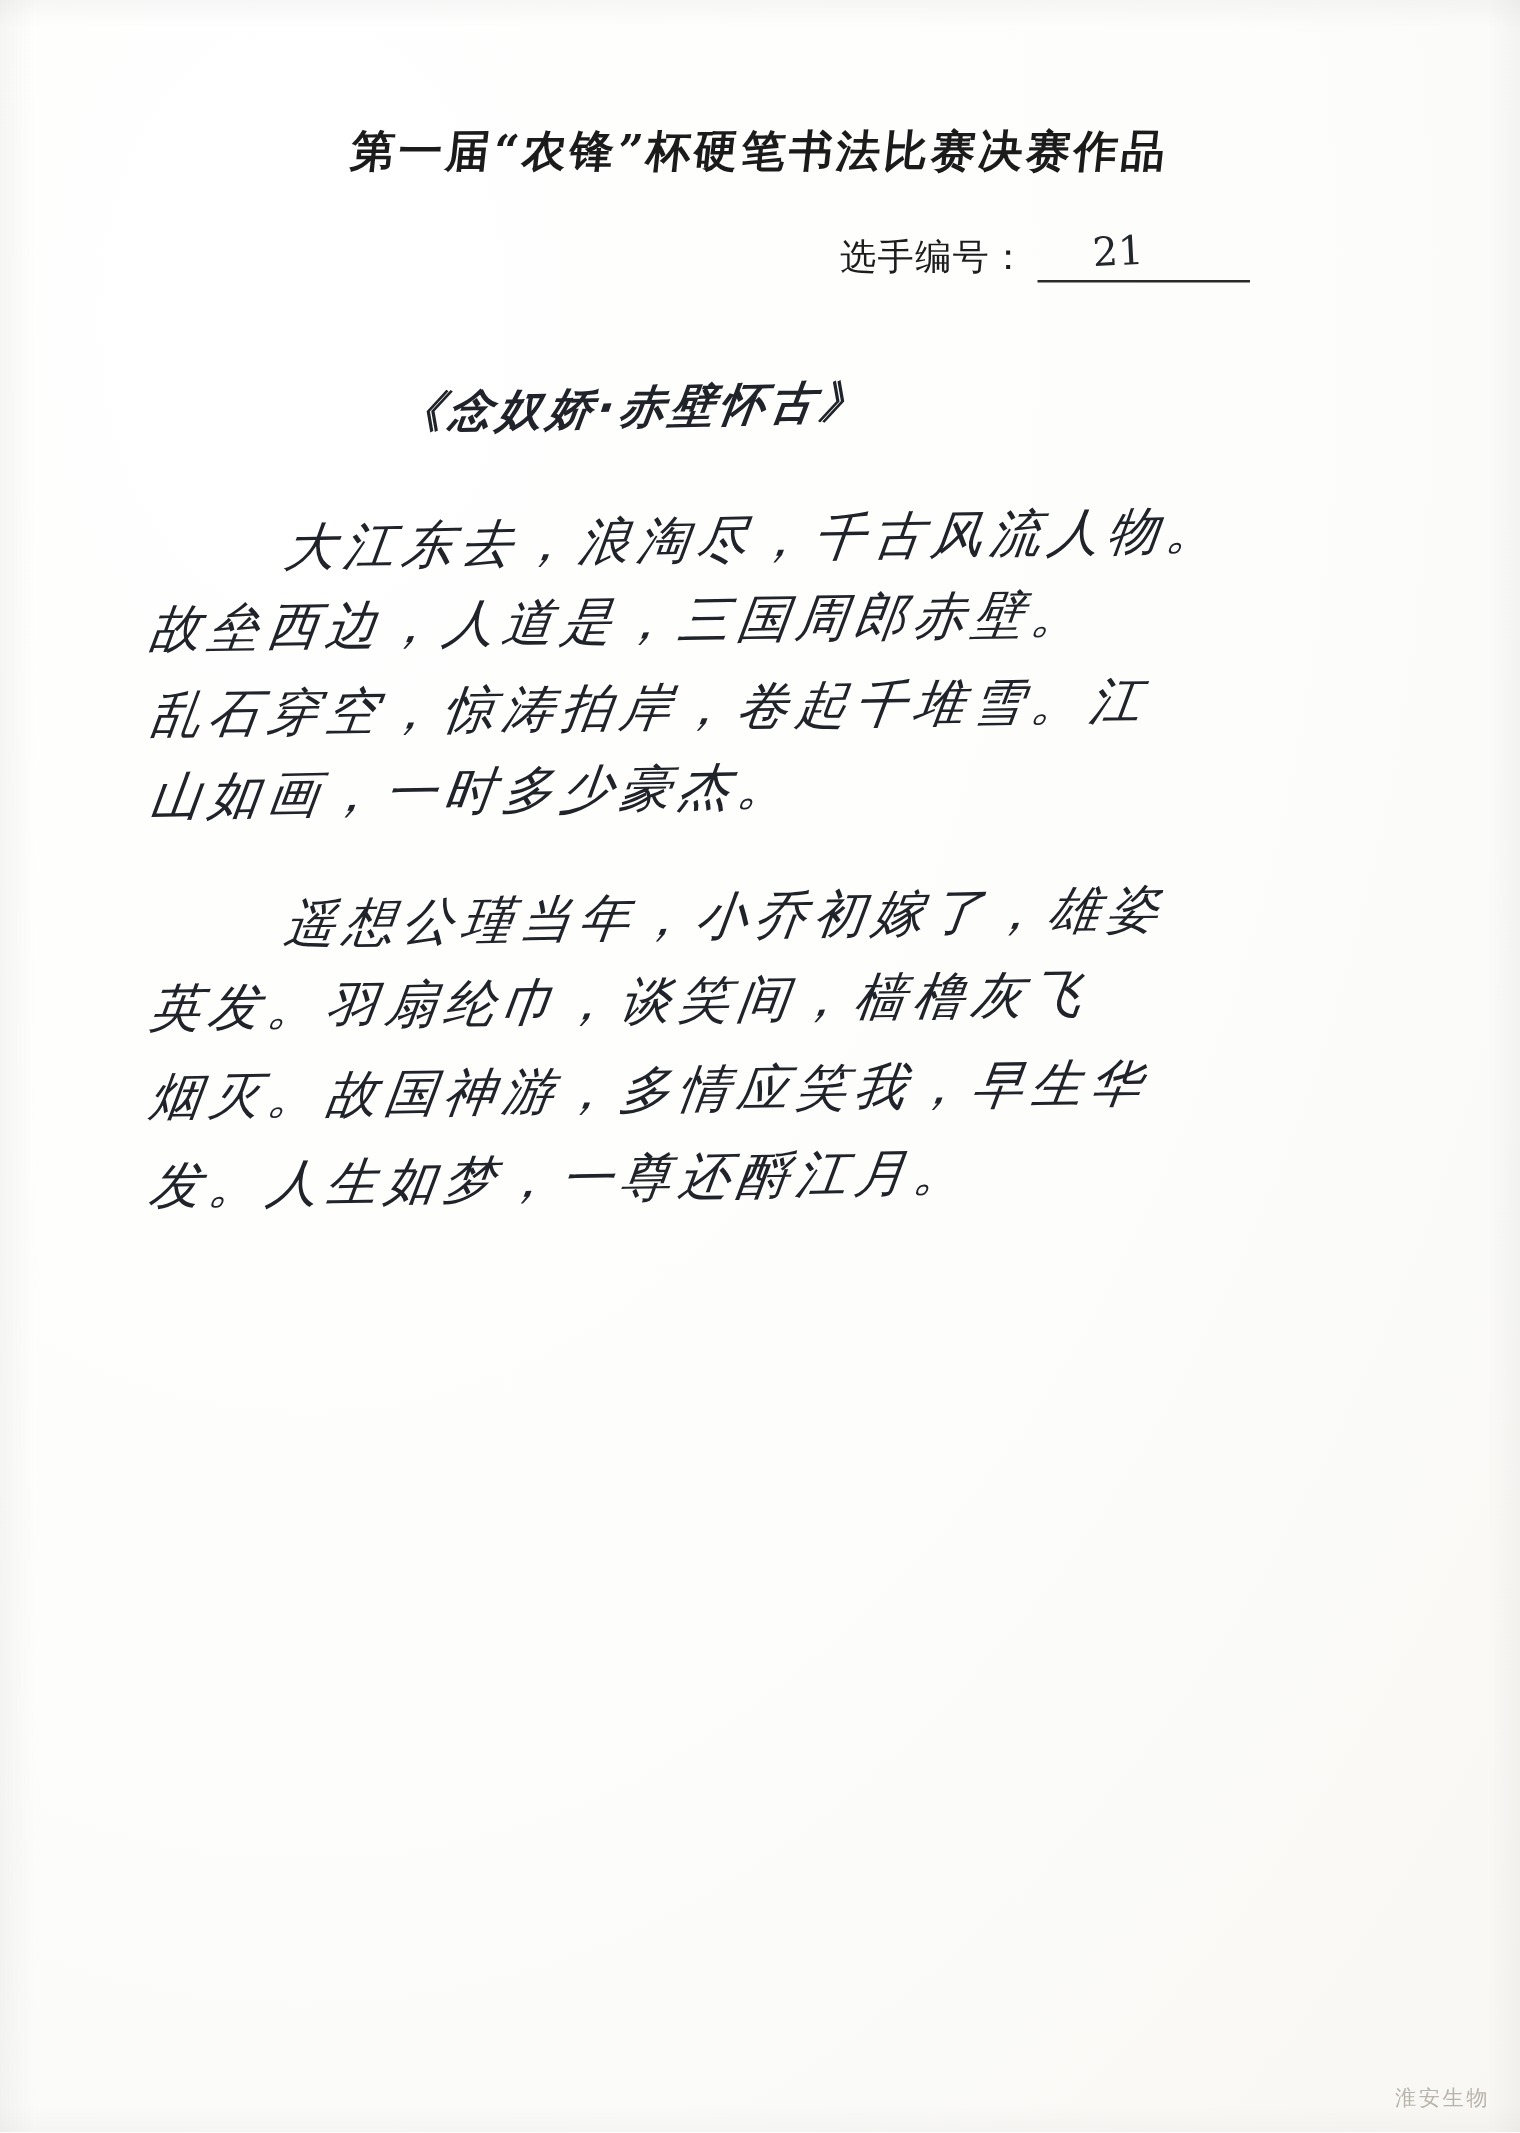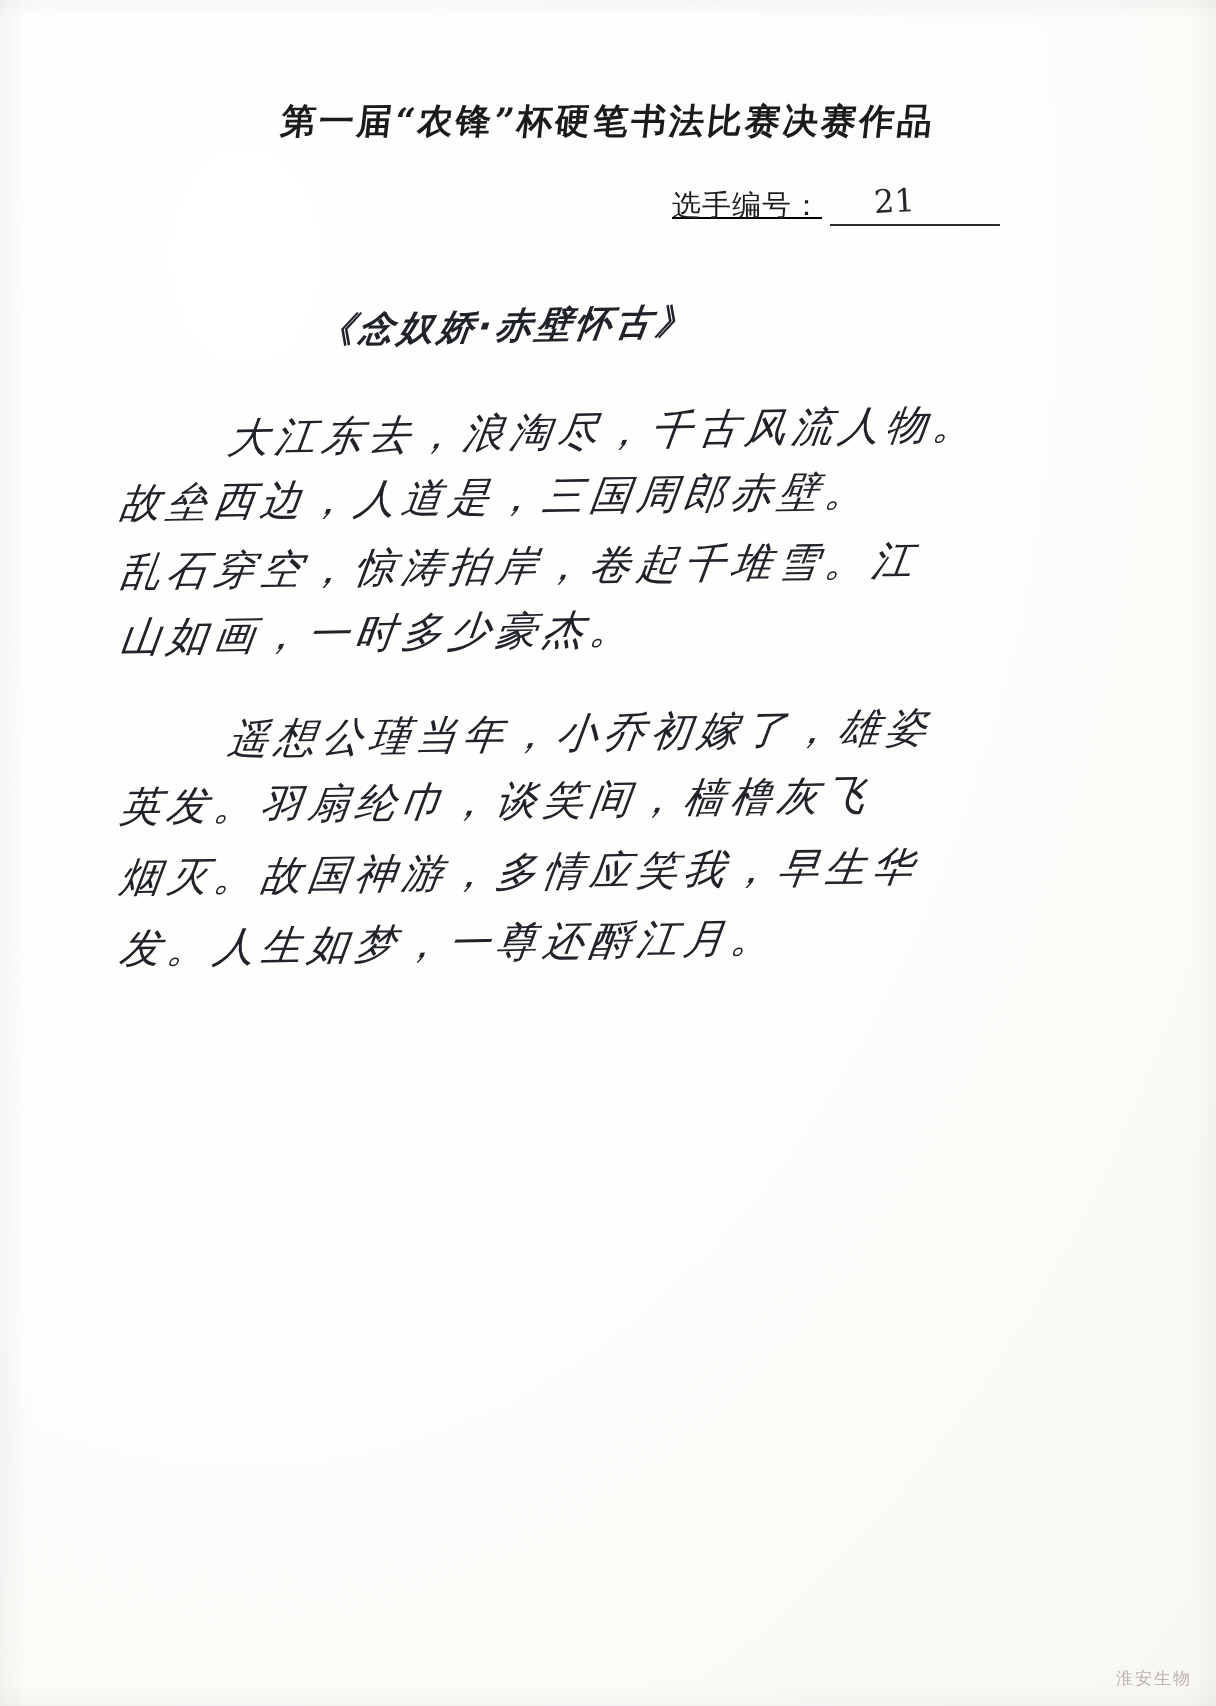--- a/index.html
+++ b/index.html
@@ -47,21 +47,20 @@
     color: #1b1b1b;
     transform: skewX(-6deg);
   }
   .entrant-row {
     position: absolute;
     top: 186px;
     left: 672px;
     display: flex;
     align-items: flex-end;
     gap: 8px;
-    text-decoration: underline;
   }
   .entrant-label {
     font-family: "DejaVu Serif", serif;
     font-size: 29px;
     color: #1d1d1d;
     letter-spacing: 1px;
   }
   .entrant-value-wrap {
     position: relative;
     width: 170px;

